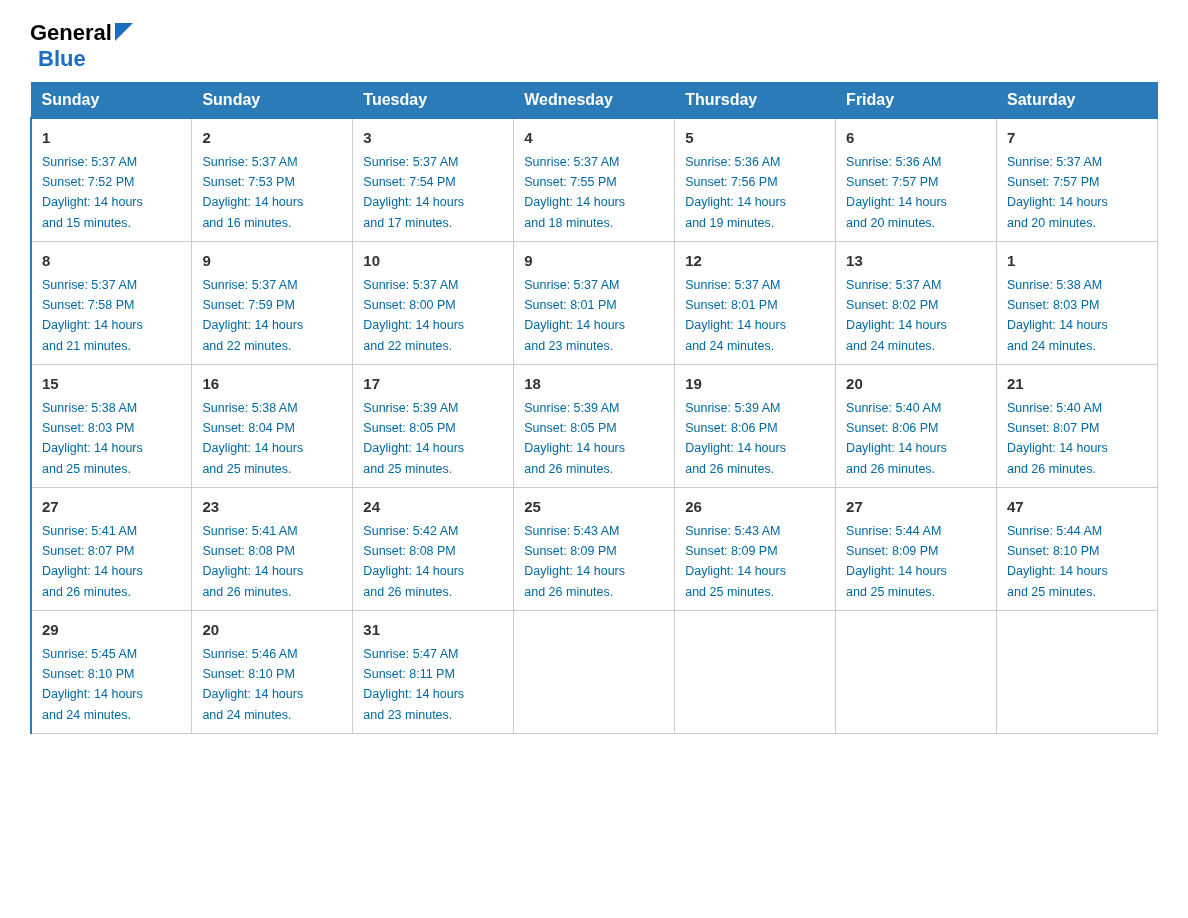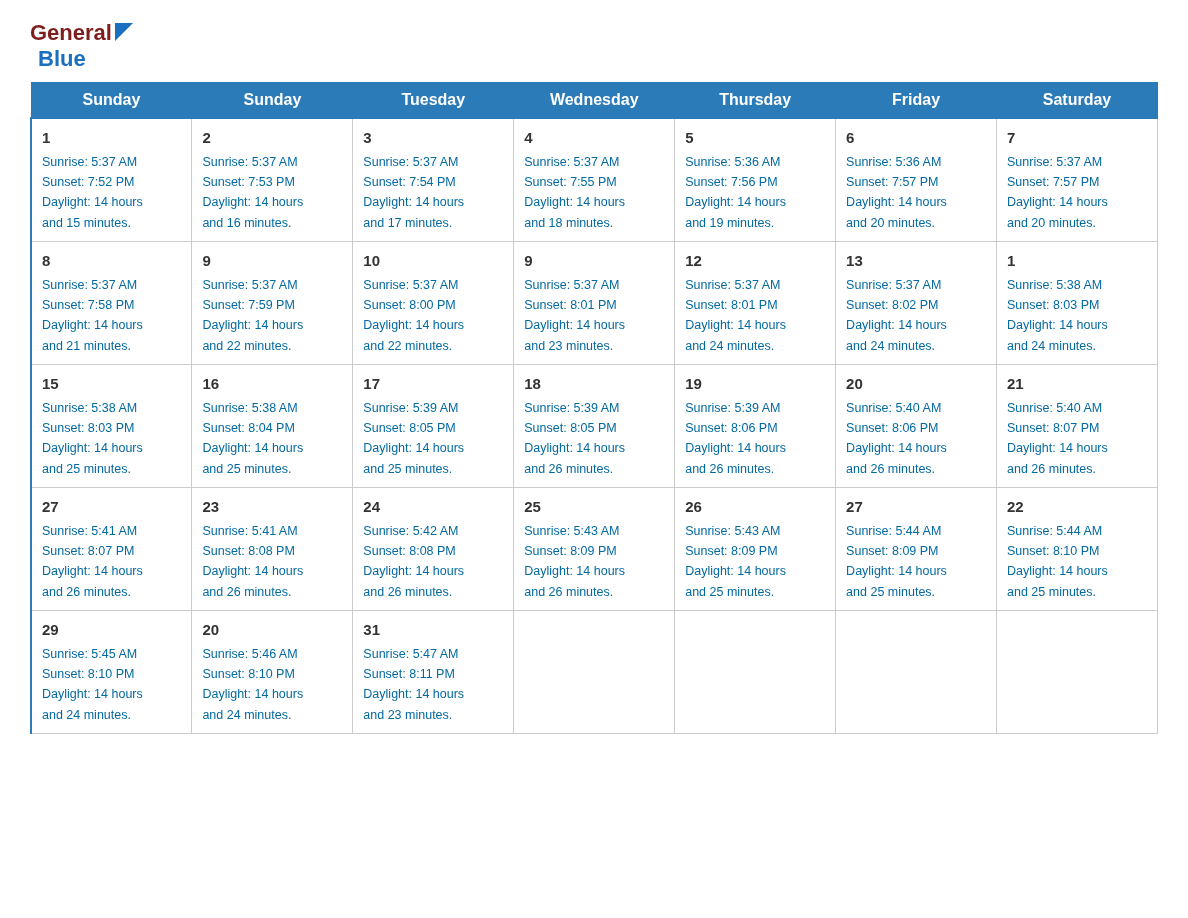--- a/index.html
+++ b/index.html
@@ -17,21 +17,21 @@
       margin-bottom: 10px;
     }
     .logo-wrapper {
       display: flex;
       flex-direction: column;
       align-items: flex-start;
     }
     .logo-line1 {
       font-size: 22px;
       font-weight: bold;
-      color: #7f1d1d;
+      color: #000000;
       display: flex;
       align-items: center;
     }
     .logo-line2 {
       font-size: 22px;
       font-weight: bold;
       color: #1a6fbf;
       margin-left: 4px;
     }
     .title-area {
@@ -52,21 +52,21 @@
       width: 100%;
       border-collapse: collapse;
       margin-top: 8px;
     }
     .calendar-table th {
       background: #2b7bb9;
       color: #fff;
       font-size: 16px;
       font-weight: bold;
       padding: 8px 10px;
-      text-align: center;
+      text-align: left;
       border: 1px solid #2b7bb9;
     }
     .calendar-table td {
       vertical-align: top;
       padding: 8px 10px;
       border: 1px solid #ccc;
       width: 14.28%;
       min-height: 90px;
       font-size: 13px;
       color: #333;
@@ -156,21 +156,21 @@
         <td><span class="day-number">20</span><span class="day-info">Sunrise: 5:40 AM<br>Sunset: 8:06 PM<br>Daylight: 14 hours<br>and 26 minutes.</span></td>
         <td><span class="day-number">21</span><span class="day-info">Sunrise: 5:40 AM<br>Sunset: 8:07 PM<br>Daylight: 14 hours<br>and 26 minutes.</span></td>
       </tr>
       <tr>
         <td><span class="day-number">27</span><span class="day-info">Sunrise: 5:41 AM<br>Sunset: 8:07 PM<br>Daylight: 14 hours<br>and 26 minutes.</span></td>
         <td><span class="day-number">23</span><span class="day-info">Sunrise: 5:41 AM<br>Sunset: 8:08 PM<br>Daylight: 14 hours<br>and 26 minutes.</span></td>
         <td><span class="day-number">24</span><span class="day-info">Sunrise: 5:42 AM<br>Sunset: 8:08 PM<br>Daylight: 14 hours<br>and 26 minutes.</span></td>
         <td><span class="day-number">25</span><span class="day-info">Sunrise: 5:43 AM<br>Sunset: 8:09 PM<br>Daylight: 14 hours<br>and 26 minutes.</span></td>
         <td><span class="day-number">26</span><span class="day-info">Sunrise: 5:43 AM<br>Sunset: 8:09 PM<br>Daylight: 14 hours<br>and 25 minutes.</span></td>
         <td><span class="day-number">27</span><span class="day-info">Sunrise: 5:44 AM<br>Sunset: 8:09 PM<br>Daylight: 14 hours<br>and 25 minutes.</span></td>
-        <td><span class="day-number">22</span><span class="day-info">Sunrise: 5:44 AM<br>Sunset: 8:10 PM<br>Daylight: 14 hours<br>and 25 minutes.</span></td>
+        <td><span class="day-number">47</span><span class="day-info">Sunrise: 5:44 AM<br>Sunset: 8:10 PM<br>Daylight: 14 hours<br>and 25 minutes.</span></td>
       </tr>
       <tr>
         <td><span class="day-number">29</span><span class="day-info">Sunrise: 5:45 AM<br>Sunset: 8:10 PM<br>Daylight: 14 hours<br>and 24 minutes.</span></td>
         <td><span class="day-number">20</span><span class="day-info">Sunrise: 5:46 AM<br>Sunset: 8:10 PM<br>Daylight: 14 hours<br>and 24 minutes.</span></td>
         <td><span class="day-number">31</span><span class="day-info">Sunrise: 5:47 AM<br>Sunset: 8:11 PM<br>Daylight: 14 hours<br>and 23 minutes.</span></td>
         <td class="empty-cell"></td>
         <td class="empty-cell"></td>
         <td class="empty-cell"></td>
         <td class="empty-cell"></td>
       </tr>

